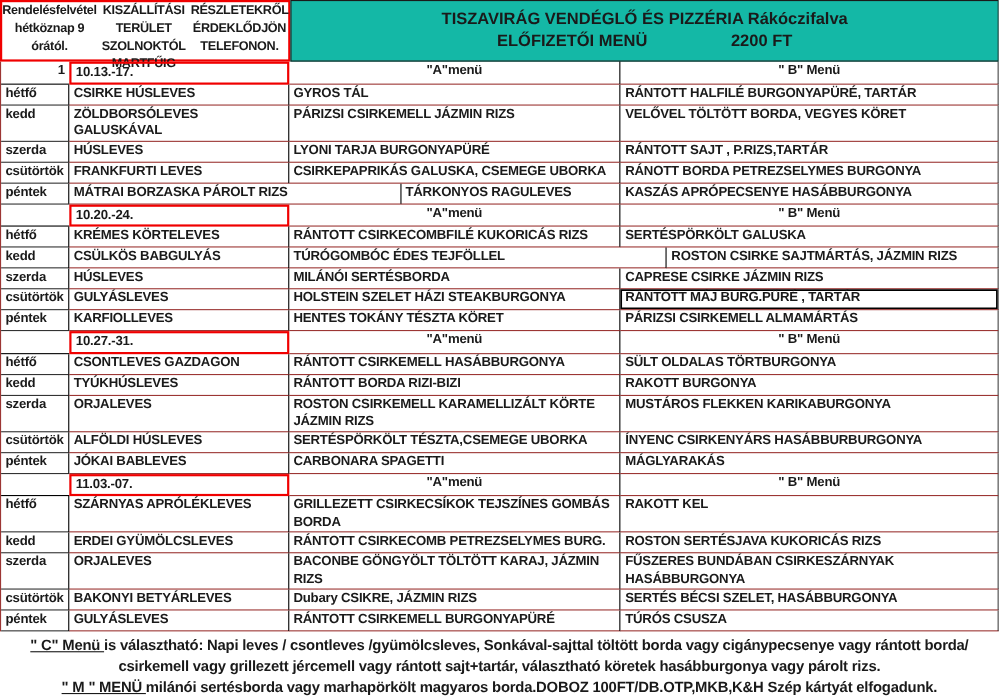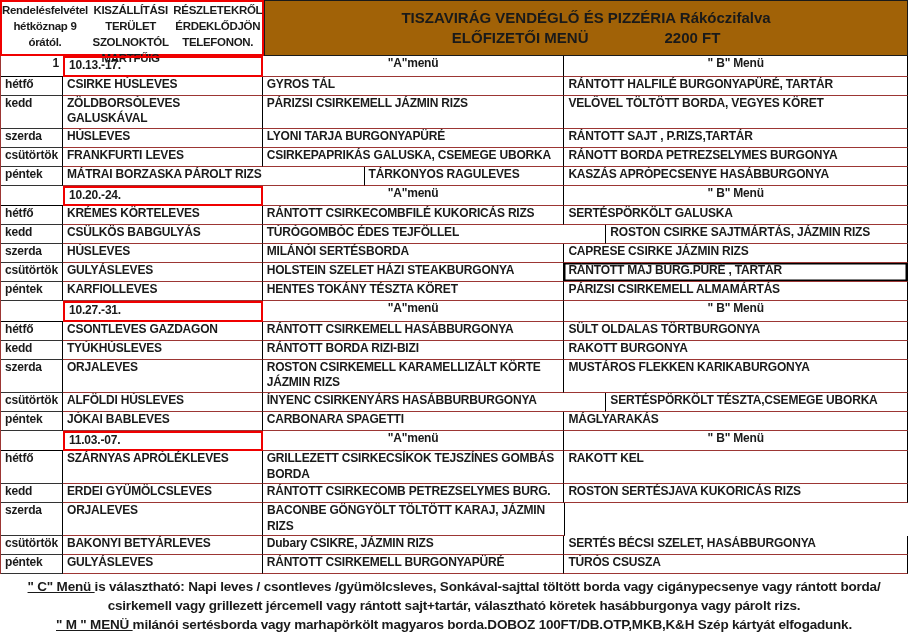--- a/index.html
+++ b/index.html
@@ -16,21 +16,21 @@
   .top-row { display:flex; height:56px; }
   .info-box {
     width:265px; height:56px;
     border:2px solid #f00000;
     display:flex; flex-direction:row; justify-content:center;
     text-align:center; font-size:11.5px; line-height:16px;
     letter-spacing:-0.3px;
   }
   .green-box {
     width:646px; height:56px;
-    background:#a16207;
+    background:#14b8a6;
     border:1px solid #1a1a1a;
     display:flex; flex-direction:column; justify-content:center;
     text-align:center;
   }
   .green-title { font-size:15px; line-height:20px; }
   .green-sub { display:flex; justify-content:center; gap:76px; font-size:15px; line-height:20px; }
 
   
   #menu-table { width:908px; border-left:1px solid #9c3634; }
   .row { display:flex; min-height:19px; }
@@ -173,22 +173,22 @@
       <div class="row">
         <div class="cell col-day day-cell-style">szerda</div>
         <div class="cell col-soup">ORJALEVES</div>
         <div class="cell col-a">ROSTON CSIRKEMELL KARAMELLIZÁLT KÖRTE
 JÁZMIN RIZS</div>
         <div class="cell col-b">MUSTÁROS FLEKKEN KARIKABURGONYA</div>
       </div>
       <div class="row">
         <div class="cell col-day day-cell-style">csütörtök</div>
         <div class="cell col-soup">ALFÖLDI HÚSLEVES</div>
+        <div class="cell col-a">SERTÉSPÖRKÖLT TÉSZTA,CSEMEGE UBORKA</div>
         <div class="cell col-b">ÍNYENC CSIRKENYÁRS HASÁBBURBURGONYA</div>
-        <div class="cell col-a">SERTÉSPÖRKÖLT TÉSZTA,CSEMEGE UBORKA</div>
       </div>
       <div class="row">
         <div class="cell col-day day-cell-style">péntek</div>
         <div class="cell col-soup">JÓKAI BABLEVES</div>
         <div class="cell col-a">CARBONARA SPAGETTI</div>
         <div class="cell col-b">MÁGLYARAKÁS</div>
       </div>
       <div class="row header-row">
         <div class="cell col-day num-cell"></div>
         <div class="cell col-soup date-cell">11.03.-07.</div>
@@ -206,20 +206,22 @@
         <div class="cell col-day day-cell-style">kedd</div>
         <div class="cell col-soup">ERDEI GYÜMÖLCSLEVES</div>
         <div class="cell col-a">RÁNTOTT CSIRKECOMB PETREZSELYMES BURG.</div>
         <div class="cell col-b">ROSTON SERTÉSJAVA KUKORICÁS RIZS</div>
       </div>
       <div class="row">
         <div class="cell col-day day-cell-style">szerda</div>
         <div class="cell col-soup">ORJALEVES</div>
         <div class="cell col-a">BACONBE GÖNGYÖLT TÖLTÖTT KARAJ, JÁZMIN
 RIZS</div>
+        <div class="cell col-b">FŰSZERES BUNDÁBAN CSIRKESZÁRNYAK
+HASÁBBURGONYA</div>
       </div>
       <div class="row">
         <div class="cell col-day day-cell-style">csütörtök</div>
         <div class="cell col-soup">BAKONYI BETYÁRLEVES</div>
         <div class="cell col-a">Dubary CSIKRE, JÁZMIN RIZS</div>
         <div class="cell col-b">SERTÉS BÉCSI SZELET, HASÁBBURGONYA</div>
       </div>
       <div class="row">
         <div class="cell col-day day-cell-style">péntek</div>
         <div class="cell col-soup">GULYÁSLEVES</div>

